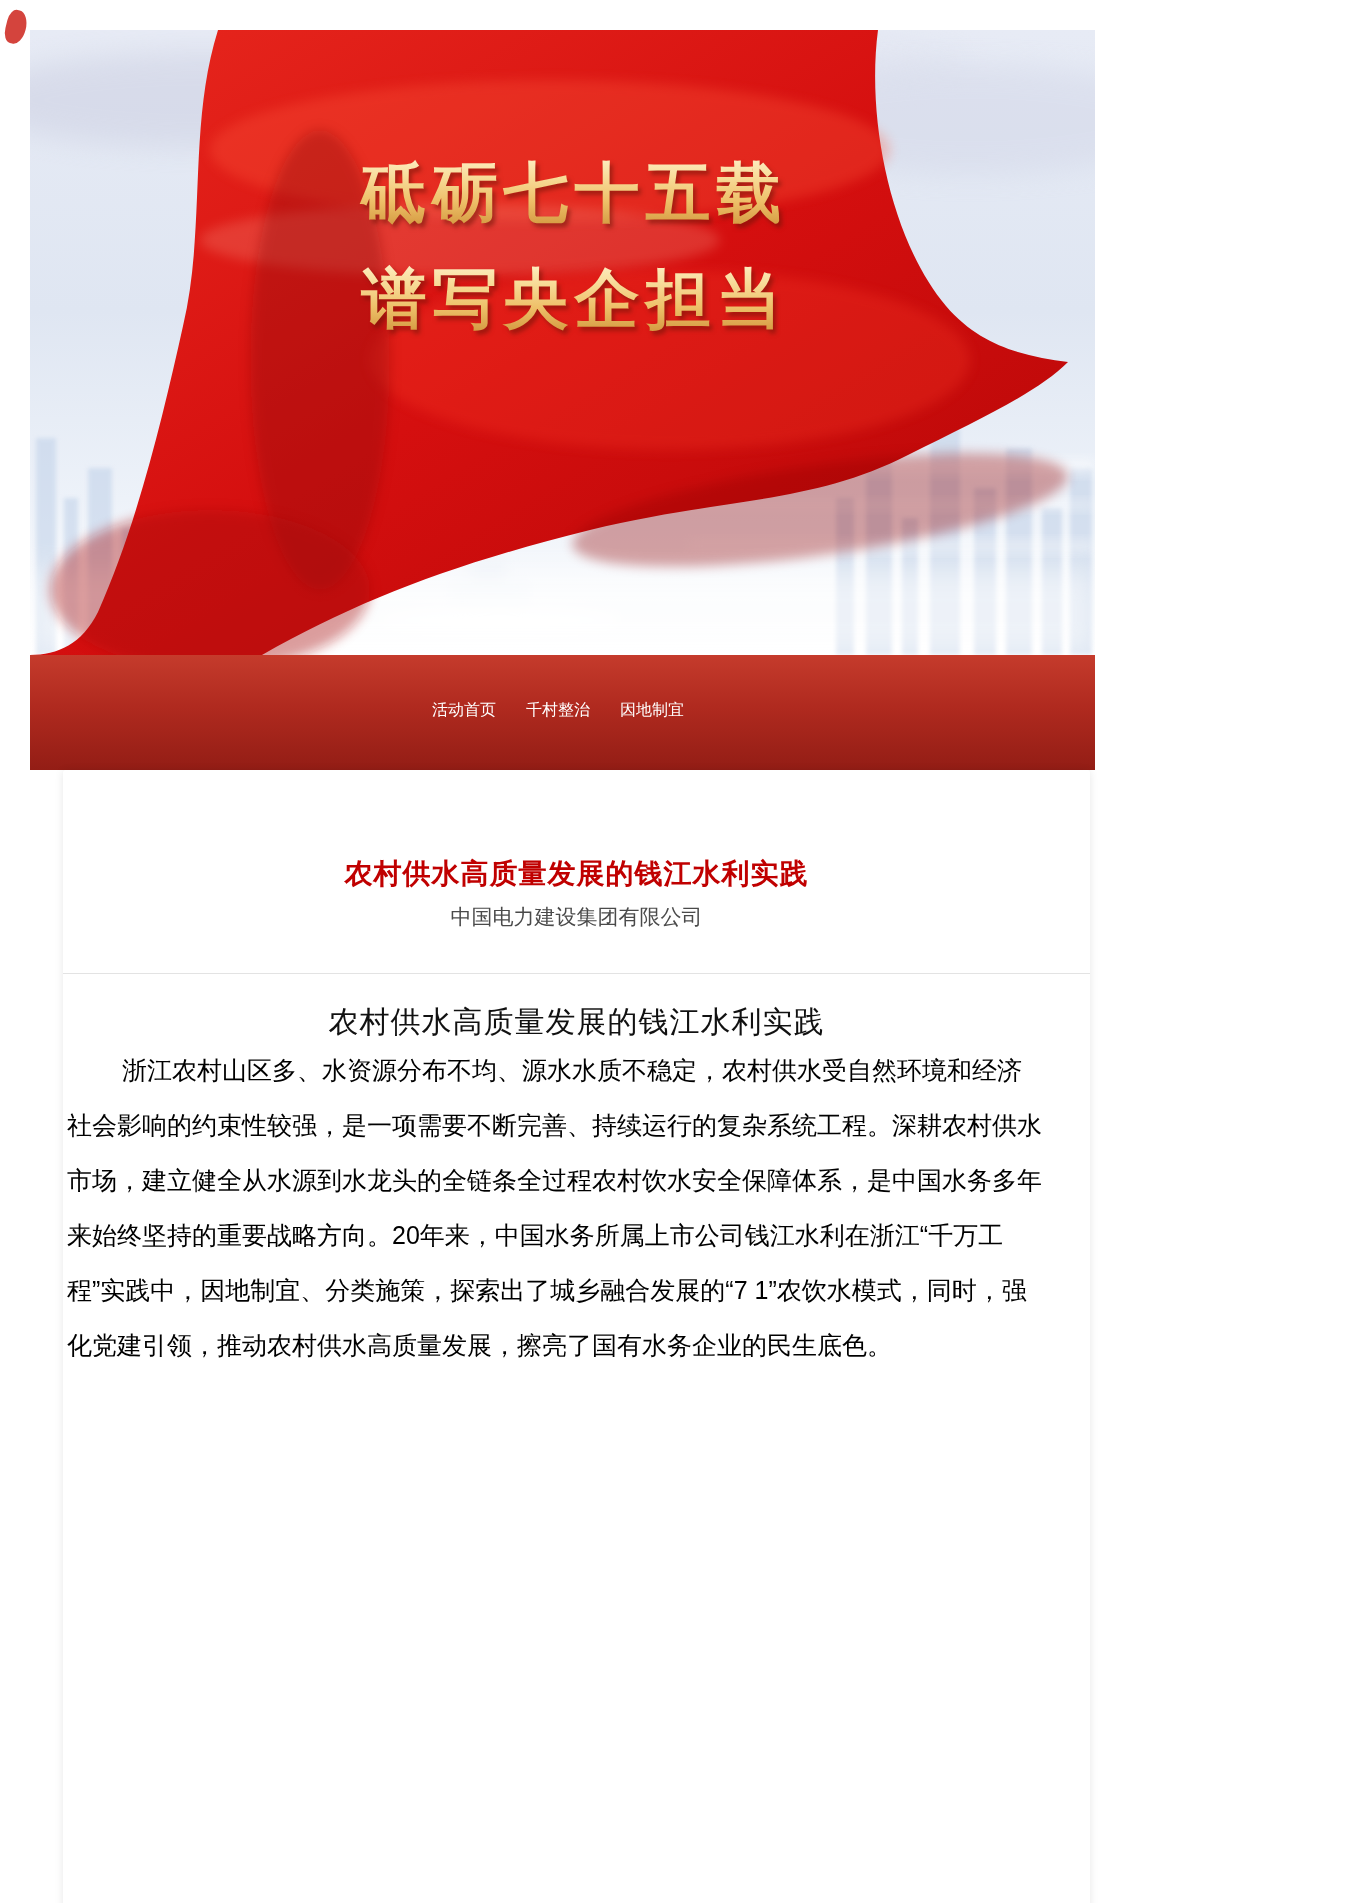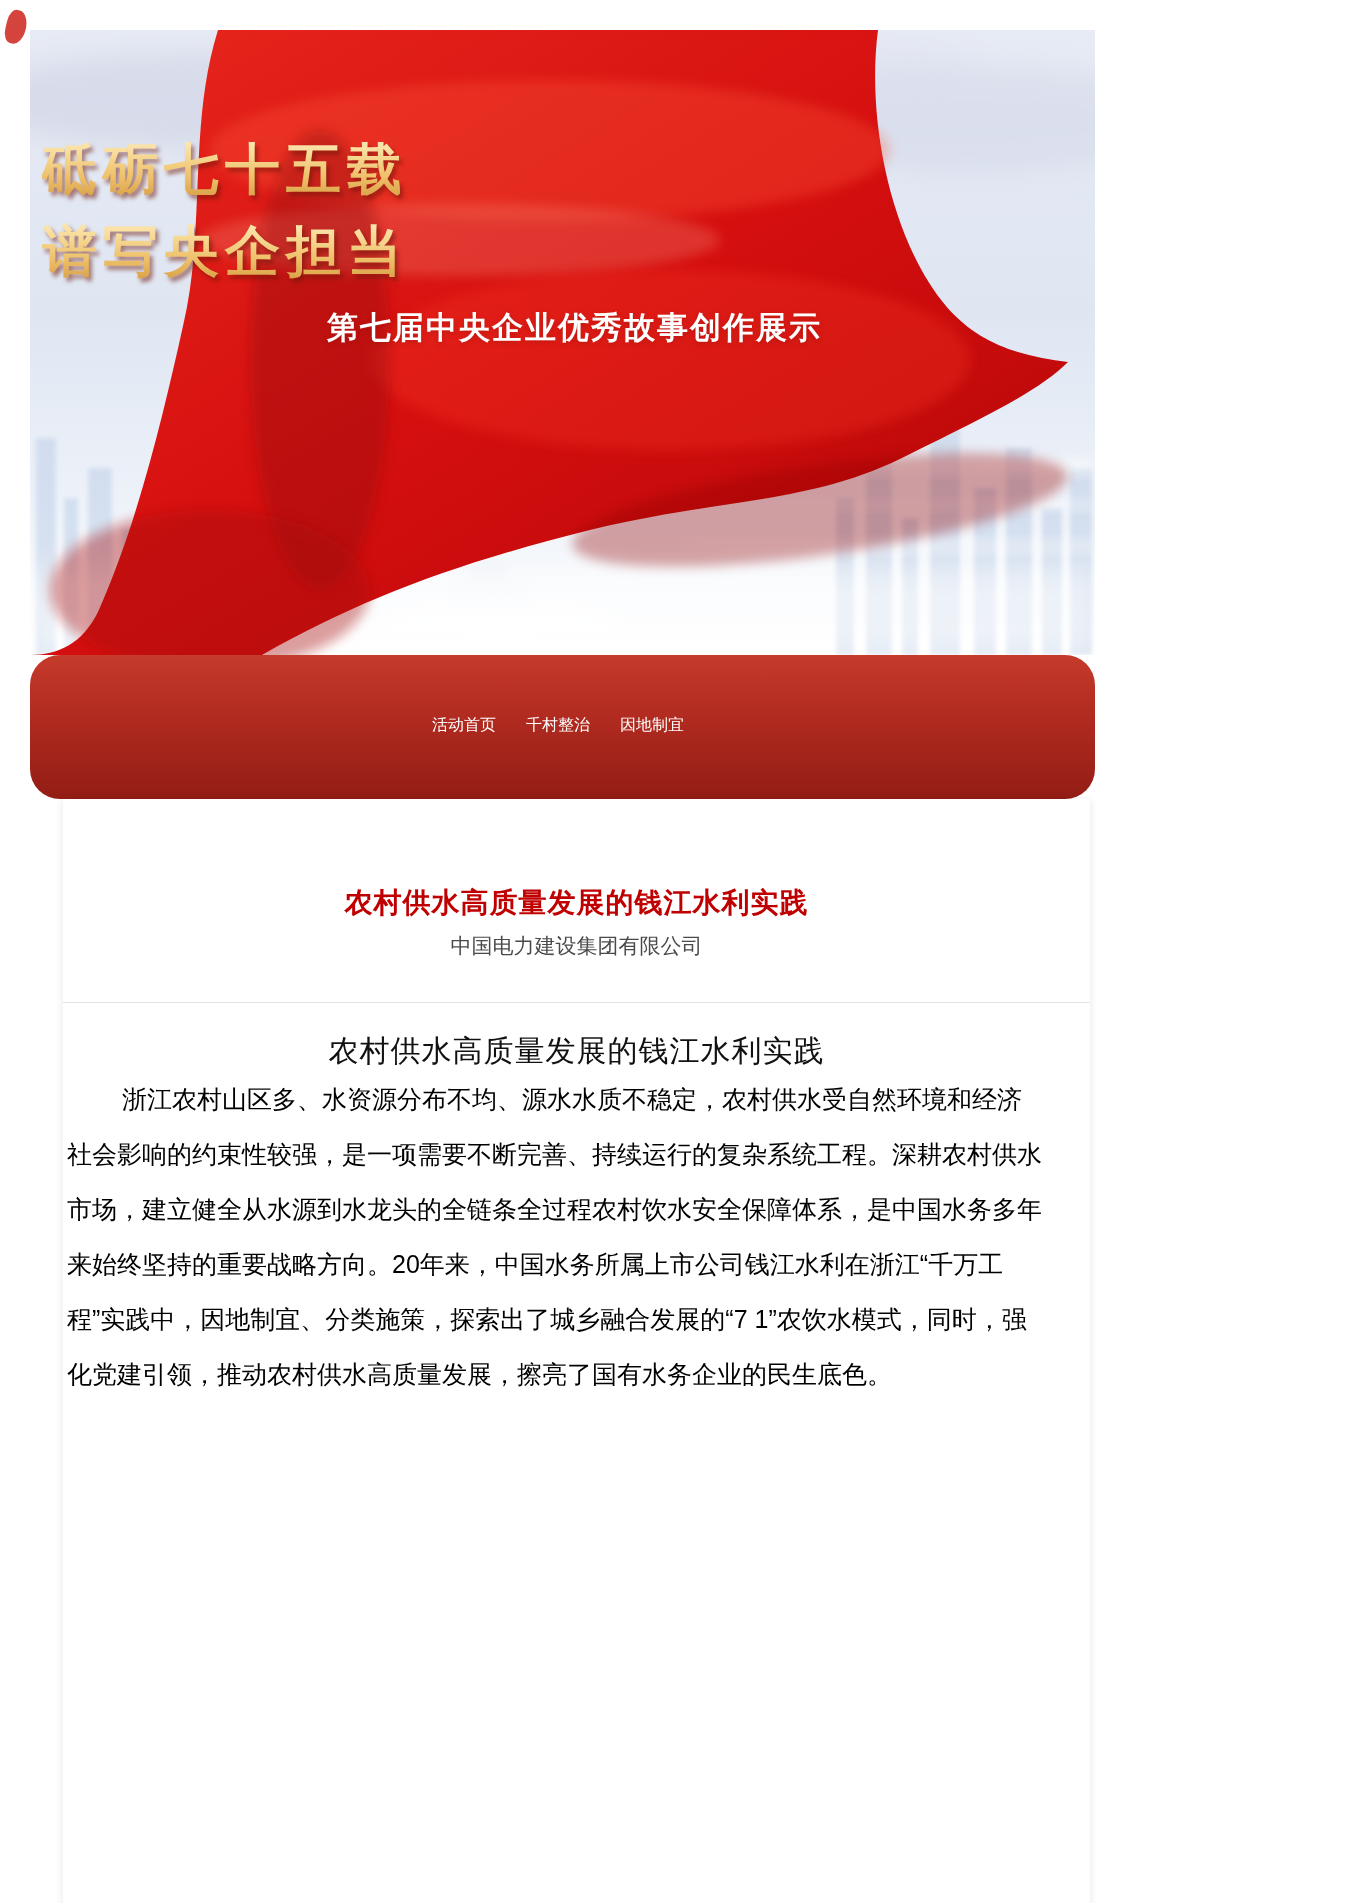--- a/index.html
+++ b/index.html
@@ -13,35 +13,36 @@
     background:#d0342c;border-radius:42% 58% 55% 45%;
     transform:rotate(14deg);opacity:.92;
   }
   .container{width:1065px;margin:30px 0 0 30px;position:relative;}
   
   .hero{position:relative;width:1065px;height:625px;overflow:hidden;
     background:linear-gradient(180deg,#e7ebf5 0%,#dfe6f2 45%,#edf2f9 75%,#ffffff 100%);}
   .hero svg{position:absolute;inset:0;display:block;}
   .hero-text{position:absolute;top:98px;left:0;width:100%;transform:translateX(12px);}
   .hero-title{
-    font-size:55px;font-weight:900;letter-spacing:6px;line-height:82px;
+    font-size:65px;font-weight:900;letter-spacing:6px;line-height:82px;text-align:center;
     background:linear-gradient(180deg,#fff3cf 0%,#f8dc9a 30%,#eec069 60%,#d9a148 85%,#c98f35 100%);
     -webkit-background-clip:text;background-clip:text;color:transparent;
     filter:drop-shadow(3px 4px 2px rgba(110,20,8,.55));
+    margin-top:24px;
   }
   .hero-subs{margin-top:16px;}
   .hero-sub{
     font-size:31px;font-weight:700;color:#fff;line-height:40px;text-align:center;
     letter-spacing:2px;text-shadow:0 2px 5px rgba(140,20,10,.4);
   }
   
   .navbar{
-    height:144px;background:linear-gradient(180deg,#c53b2c 0%,#b02a1f 45%,#931d15 100%);
+    height:115px;background:linear-gradient(180deg,#c53b2c 0%,#b02a1f 45%,#931d15 100%);
     display:flex;align-items:center;gap:30px;box-sizing:border-box;
-    padding-left:402px;padding-bottom:4px;border-radius:30px;
+    padding-left:402px;padding-bottom:4px;
   }
   .nav-link{color:#ffffff;font-size:16px;text-decoration:none;cursor:pointer;}
   
   .card{
     width:1027px;margin-left:33px;background:#fff;min-height:1140px;
     box-shadow:0 1px 8px rgba(0,0,0,.10);border-radius:3px;
     box-sizing:border-box;padding:85px 0 60px;position:relative;z-index:2;
   }
   .card h1{font-size:28px;color:#c00000;font-weight:700;margin:0;text-align:center;letter-spacing:1px;}
   .company{font-size:21px;color:#4a4a4a;margin-top:10px;text-align:center;}
@@ -133,21 +134,20 @@
       <ellipse cx="640" cy="330" rx="300" ry="90" fill="#ff3f2a" opacity=".25" filter="url(#b6)"></ellipse>
       <ellipse cx="290" cy="330" rx="70" ry="230" fill="#8e0707" opacity=".35" filter="url(#b6)"></ellipse>
       <ellipse cx="790" cy="480" rx="250" ry="45" fill="#920404" opacity=".35" filter="url(#b6)" transform="rotate(-8 790 480)"></ellipse>
       <ellipse cx="180" cy="560" rx="160" ry="80" fill="#a80b0b" opacity=".4" filter="url(#b6)"></ellipse>
     </svg>
 
     <div class="hero-text">
       <div class="hero-title">砥砺七十五载</div>
       <div class="hero-title">谱写央企担当</div>
       <div class="hero-subs">
-        <div class="hero-sub">第七届中央企业优秀故事创作展示</div>
       </div>
     </div>
   </div>
 
   <div class="navbar">
     <a class="nav-link">活动首页</a>
     <a class="nav-link">千村整治</a>
     <a class="nav-link">因地制宜</a>
   </div>
 

